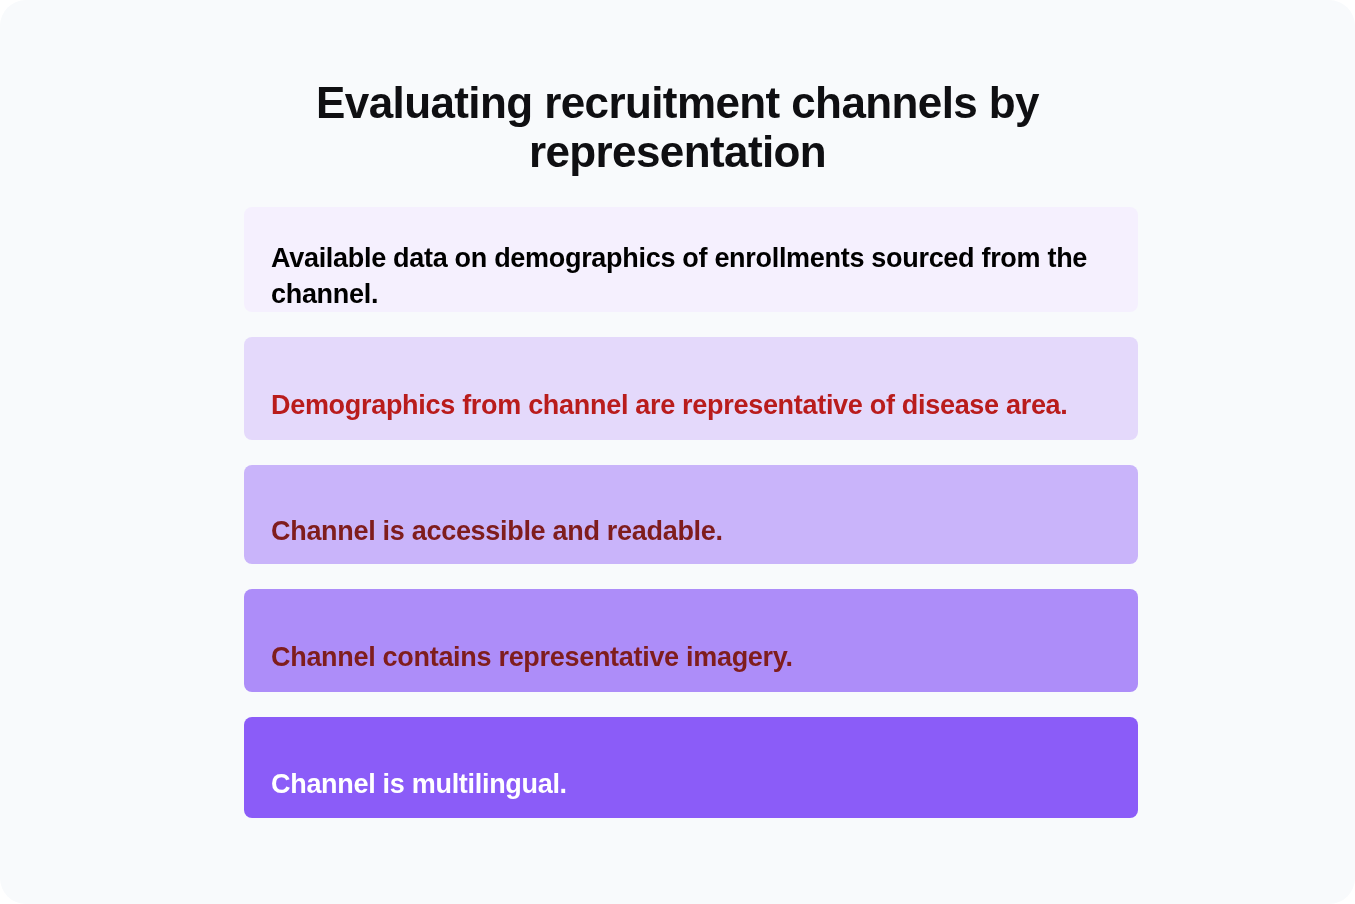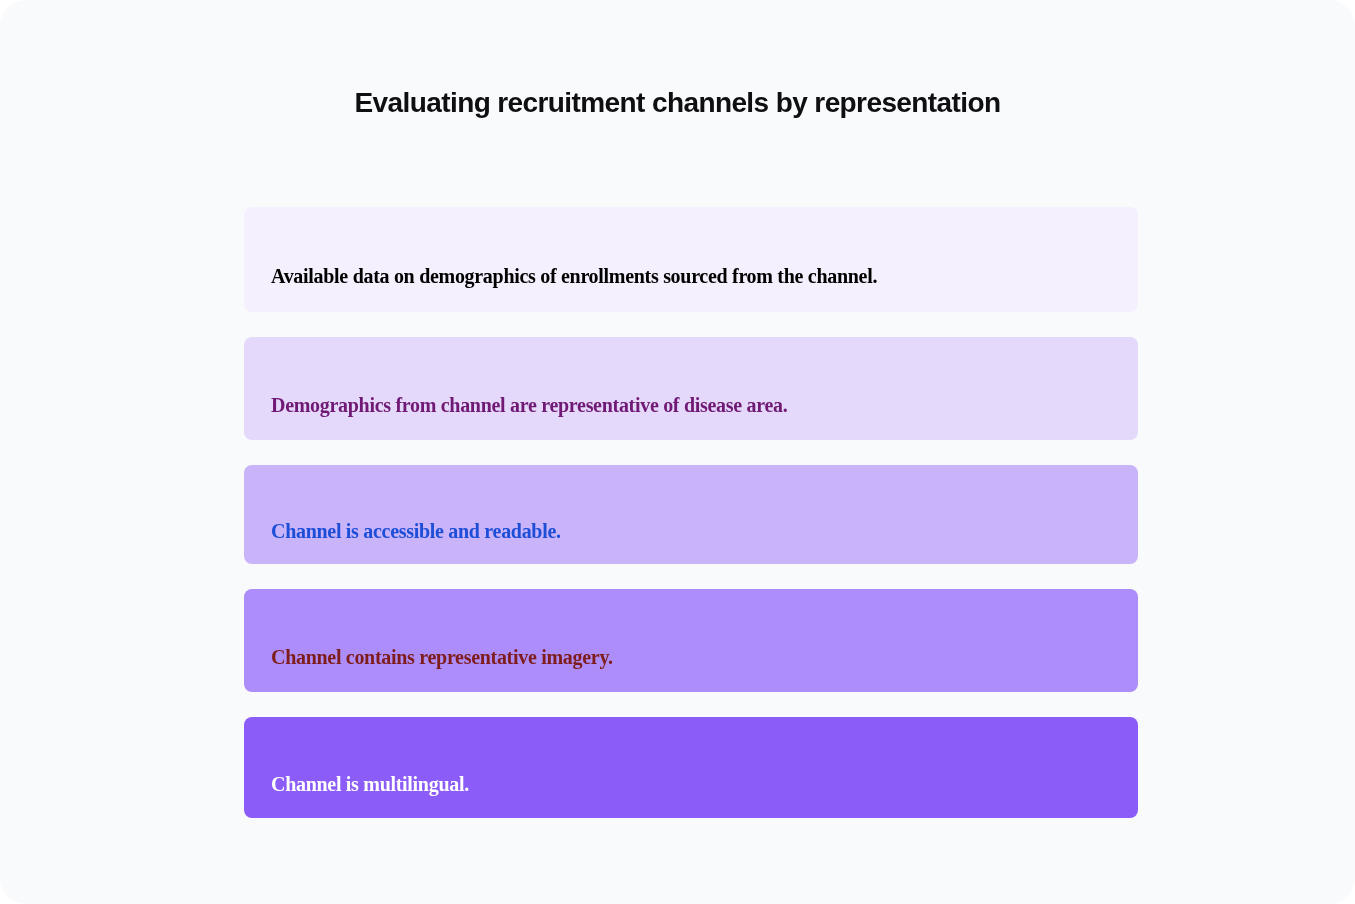--- a/index.html
+++ b/index.html
@@ -21,21 +21,21 @@
     border-radius: 26px;
     box-sizing: border-box;
     overflow: hidden;
   }
   #title {
     position: absolute;
     left: 0;
     right: 0;
     top: 78px;
     text-align: center;
-    font-size: 28px;
+    font-size: 44px;
     line-height: 49px;
     font-weight: 700;
     letter-spacing: -0.6px;
     color: #0f0f12;
     font-family: "Liberation Sans", sans-serif;
     padding: 0 300px;
     box-sizing: border-box;
   }
   #funnel {
     position: absolute;
@@ -48,26 +48,26 @@
     display: flex;
     align-items: center;
     border-radius: 8px;
     box-sizing: border-box;
     padding-left: 27px;
     padding-right: 34px;
     margin-bottom: 25px;
   }
   .bar:last-child { margin-bottom: 0; }
   .bar-text {
-    font-size: 20px;
+    font-size: 27px;
     line-height: 36px;
     font-weight: 700;
     letter-spacing: -0.3px;
     color: #000000;
-    font-family: Liberation Serif, serif;
+    font-family: Liberation Sans, sans-serif;
     margin-top: 32px;
   }
   .h-tall { height: 105px; }
   .h-mid  { height: 103px; }
   .h-std  { height: 99px; }
   .h-last { height: 101px; }
 </style>
 </head>
 <body>
 
@@ -75,25 +75,25 @@
 
   <div id="title">Evaluating recruitment channels by representation</div>
 
   <div id="funnel">
 
     <div class="bar h-tall" style="background-color: rgb(245, 240, 254);">
       <span class="bar-text" style="color: rgb(0, 0, 0);">Available data on demographics of enrollments sourced from the channel.</span>
     </div>
 
     <div class="bar h-mid" style="background-color: rgb(228, 217, 251);">
-      <span class="bar-text" style="color: #701a75;">Demographics from channel are representative of disease area.</span>
+      <span class="bar-text" style="color: #b91c1c;">Demographics from channel are representative of disease area.</span>
     </div>
 
     <div class="bar h-std" style="background-color: rgb(201, 180, 250);">
-      <span class="bar-text" style="color: #1d4ed8;">Channel is accessible and readable.</span>
+      <span class="bar-text" style="color: #7f1d1d;">Channel is accessible and readable.</span>
     </div>
 
     <div class="bar h-mid" style="background-color: rgb(173, 141, 249);">
       <span class="bar-text" style="color: #7f1d1d;">Channel contains representative imagery.</span>
     </div>
 
     <div class="bar h-last" style="background-color: rgb(139, 92, 248);">
       <span class="bar-text" style="color: #ffffff;">Channel is multilingual.</span>
     </div>
 

